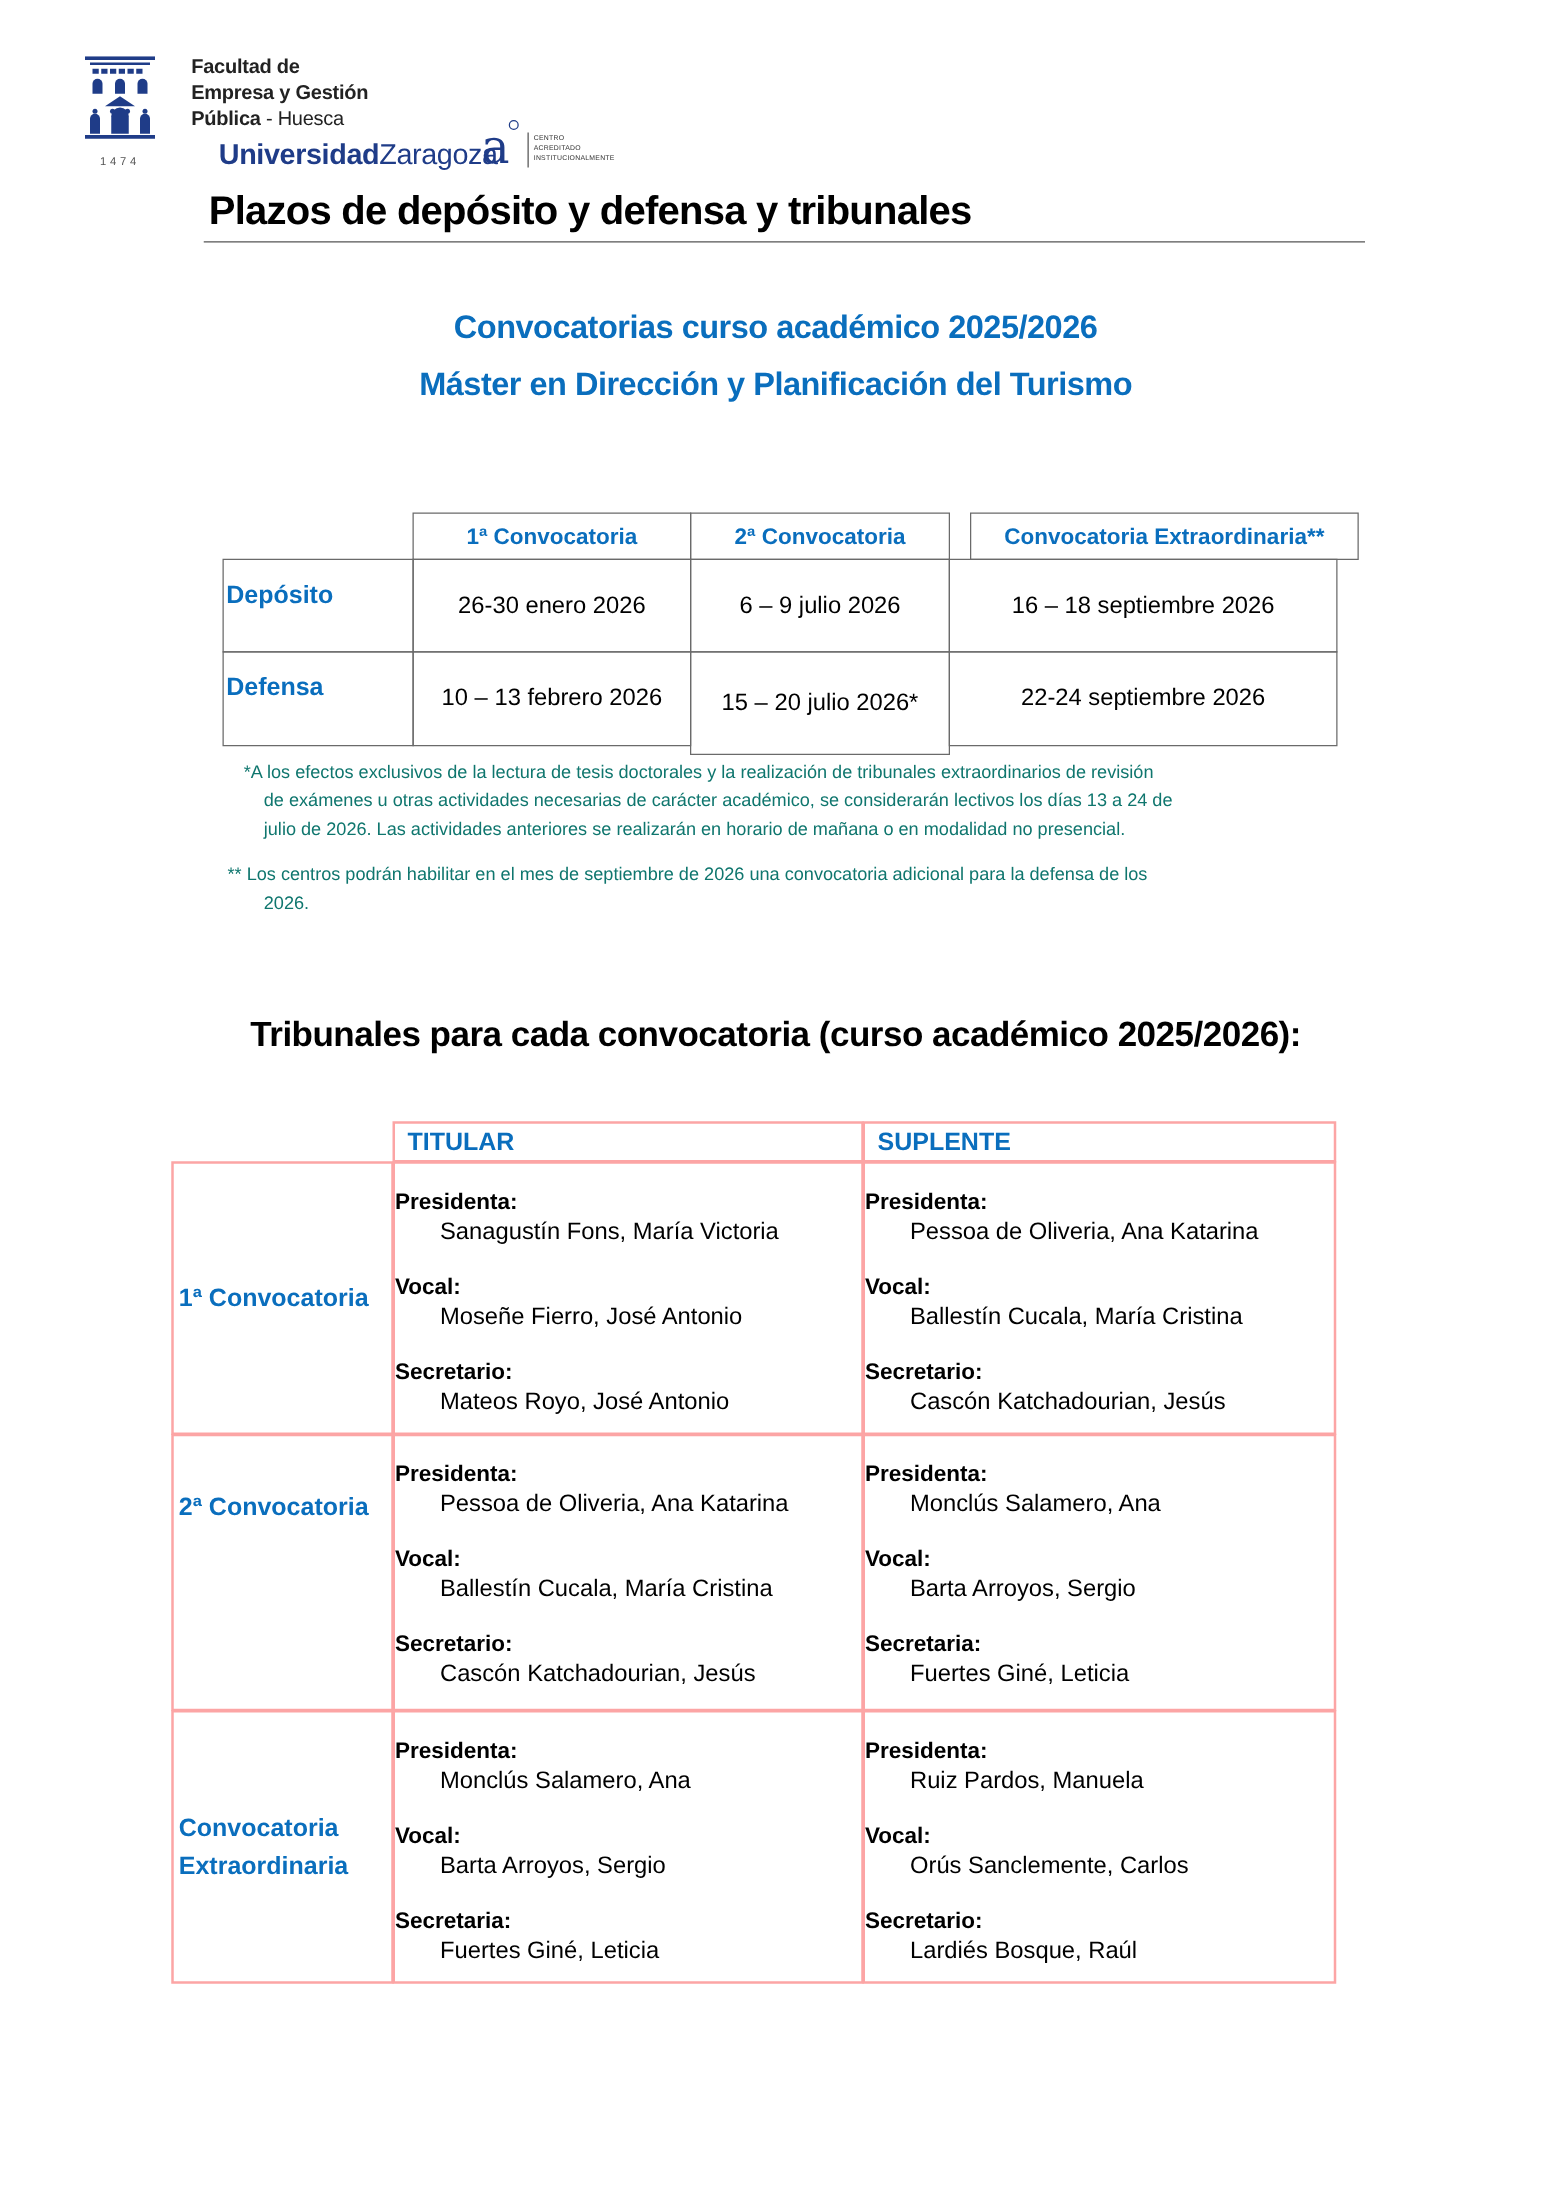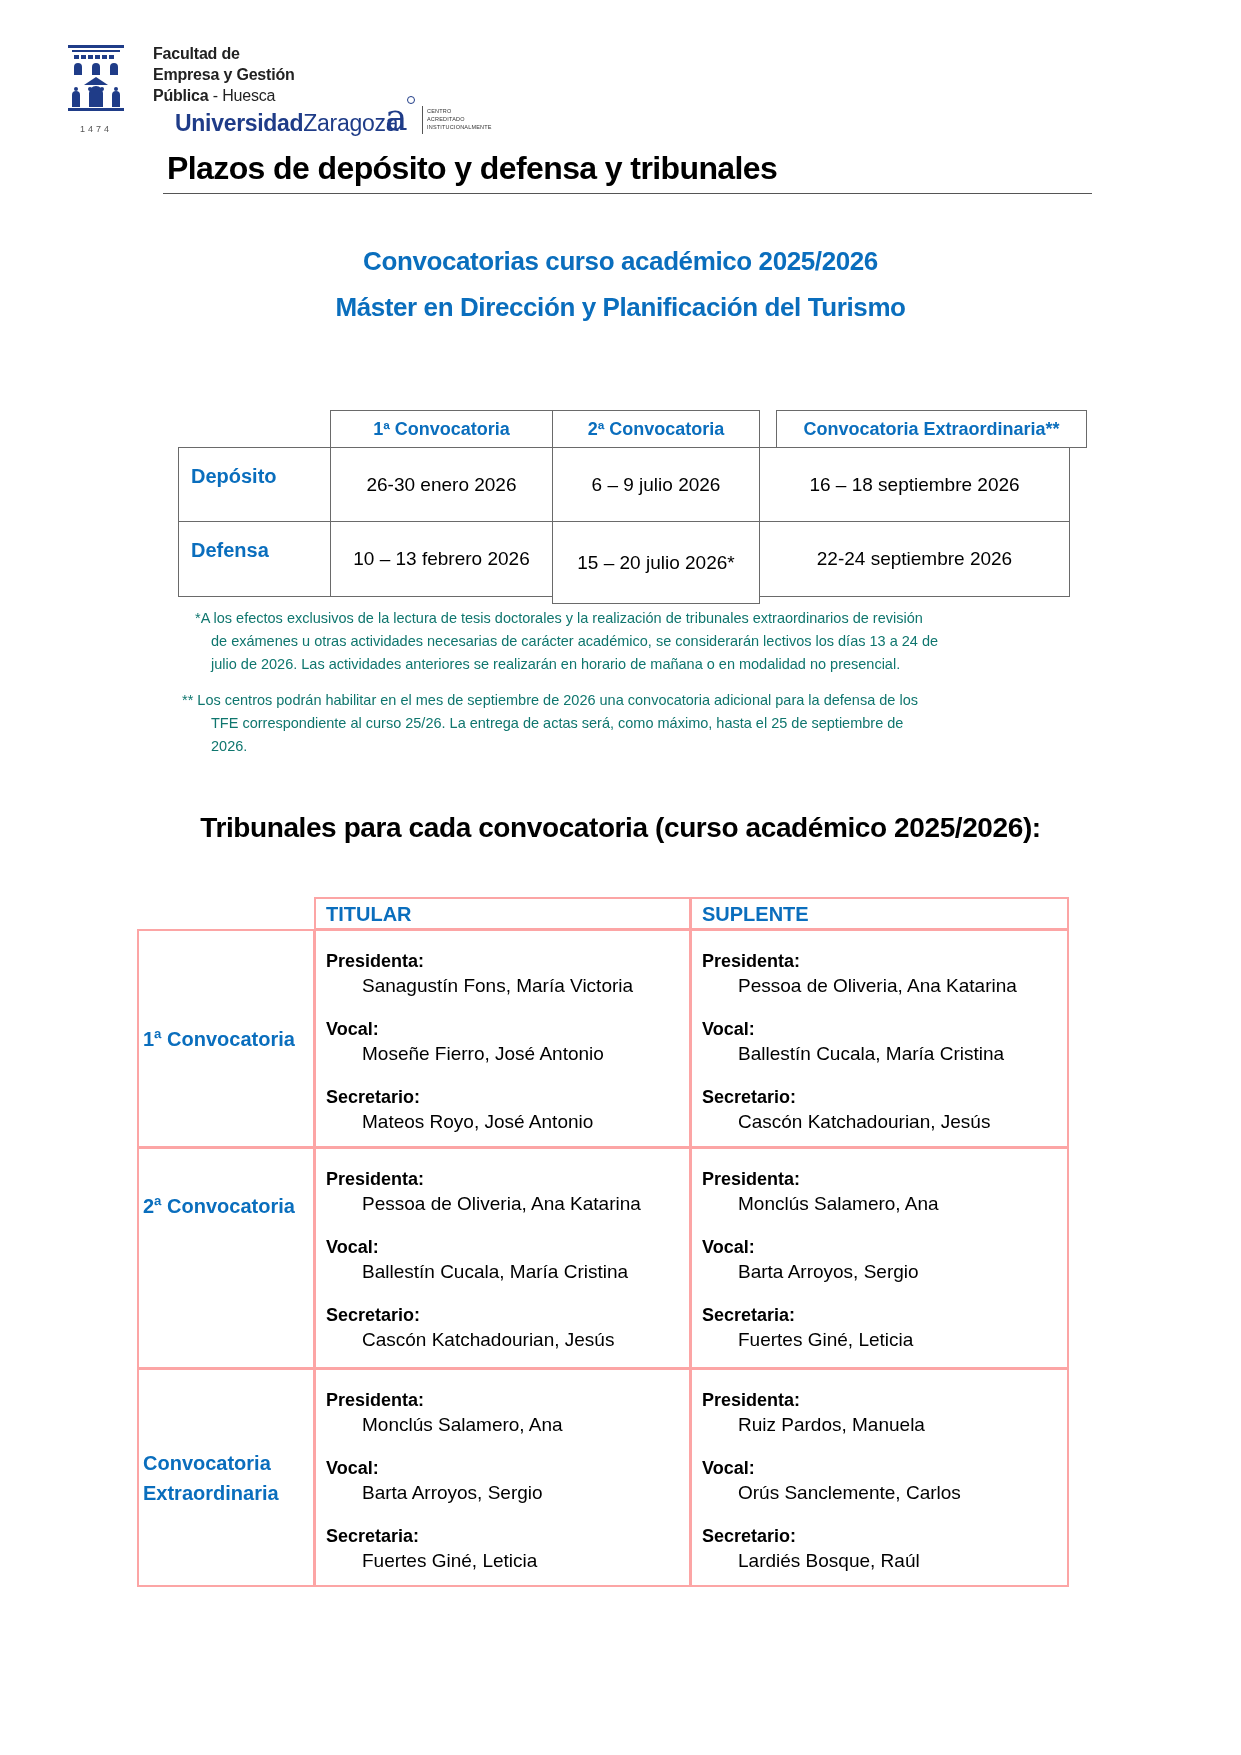--- a/index.html
+++ b/index.html
@@ -28,35 +28,35 @@
                 letter-spacing: -0.6px; color: #000; }
   .title-rule { position: absolute; left: 163px; top: 193px; width: 929px; height: 1px; background: #555; }
   .sub-title { position: absolute; left: 0; width: 1241px; text-align: center; color: #0a6ebd;
                font-weight: bold; font-size: 26px; letter-spacing: -0.4px; }
 
   
   .t1 { position: absolute; left: 178px; top: 410px; }
   .t1 .cell { position: absolute; box-sizing: border-box; border: 1px solid #6a6a6a;
               display: flex; align-items: center; justify-content: center; font-size: 19px; }
   .t1 .hdr { color: #0a6ebd; font-weight: bold; font-size: 18px; }
-  .t1 .rowlabel { color: #0a6ebd; font-weight: bold; justify-content: flex-start; padding-left: 12px;
+  .t1 .rowlabel { color: #0a6ebd; font-weight: bold; justify-content: flex-start; padding-left: 2px;
                   align-items: flex-start; padding-top: 17px; font-size: 20px; }
 
   
   .note { position: absolute; font-size: 14.5px; line-height: 23px; color: #0f766e; }
   .note .line { white-space: nowrap; }
 
   
   .tribunal-title { position: absolute; left: 0; width: 1241px; text-align: center; top: 812px;
                     font-size: 28px; font-weight: bold; letter-spacing: -0.4px; }
   .t2 .cell { position: absolute; box-sizing: border-box; border: 2px solid #fca5a5; }
   .t2 .hdr { color: #0a6ebd; font-weight: bold; font-size: 20px; padding: 4px 0 0 10px; }
   .t2 .rowlabel { color: #0a6ebd; font-weight: bold; font-size: 20px; padding-left: 4px;
                   display: flex; align-items: center; line-height: 30px; }
-  .t2 .members { padding-left: 10px; font-size: 19px; }
+  .t2 .members { font-size: 19px; }
   .role { font-weight: bold; font-size: 18px; margin-top: 0; height: 28px; line-height: 28px; }
   .person { height: 40px; line-height: 22px; padding-left: 36px; }
 </style>
 </head>
 <body>
 
 <div>
   <svg class="logo-mark" viewBox="0 0 60 90">
     <rect x="2" y="0" width="56" height="3" fill="#1f3c88"></rect>
     <rect x="6" y="5" width="48" height="2" fill="#1f3c88"></rect>
@@ -125,21 +125,20 @@
   <div class="cell" style="left:581px; top:111px; width:311px; height:76px;">22-24 septiembre 2026</div>
 </div>
 
 <div class="note" style="left:195px; top:607px;">
   <div class="line">*A los efectos exclusivos de la lectura de tesis doctorales y la realización de tribunales extraordinarios de revisión</div>
   <div class="line" style="padding-left:16px;">de exámenes u otras actividades necesarias de carácter académico, se considerarán lectivos los días 13 a 24 de</div>
   <div class="line" style="padding-left:16px;">julio de 2026. Las actividades anteriores se realizarán en horario de mañana o en modalidad no presencial.</div>
 </div>
 <div class="note" style="left:182px; top:689px;">
   <div class="line">** Los centros podrán habilitar en el mes de septiembre de 2026 una convocatoria adicional para la defensa de los</div>
-  <div class="line" style="padding-left:29px;">TFE correspondiente al curso 25/26. La entrega de actas será, como máximo, hasta el 25 de septiembre de</div>
   <div class="line" style="padding-left:29px;">2026.</div>
 </div>
 
 <div class="tribunal-title">Tribunales para cada convocatoria (curso académico 2025/2026):</div>
 
 <div class="t2">
 
   <div class="cell hdr" style="left:314px; top:897px; width:377px; height:33px;">TITULAR</div>
   <div class="cell hdr" style="left:690px; top:897px; width:379px; height:33px;">SUPLENTE</div>
 

